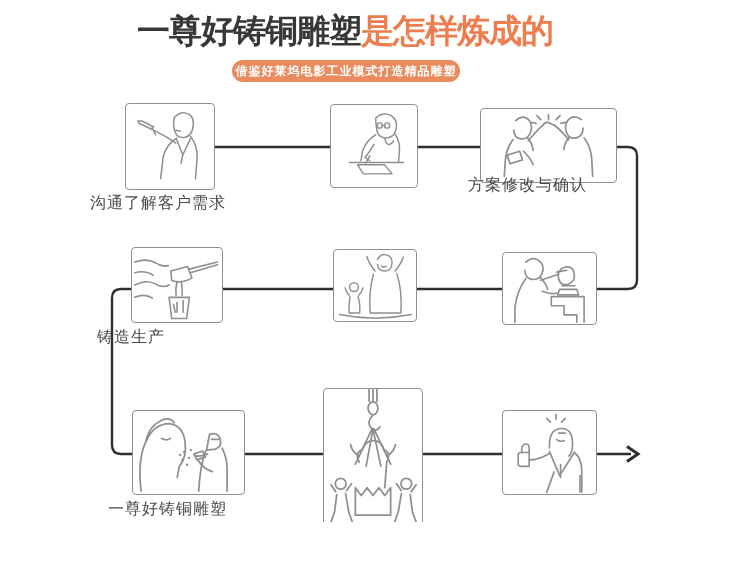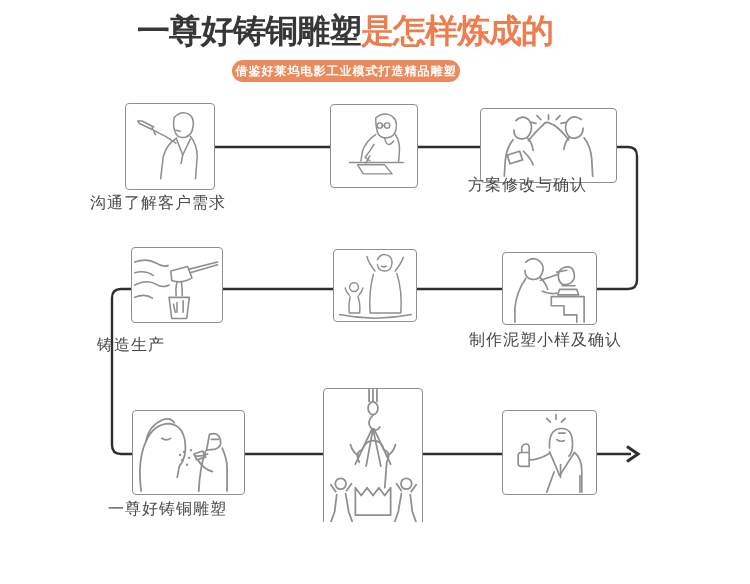--- a/index.html
+++ b/index.html
@@ -124,21 +124,21 @@
         <path d="M2,42 q14,-7 24,-1 q8,5 15,1"></path>
         <path d="M2,56 q12,-5 20,1"></path>
         <path d="M43,26 l19,-5 l5,13 q-11,7 -23,3 z"></path>
         <path d="M64,24 L96,16 M65,28 L96,19"></path>
         <path d="M50,38 q-2,9 -1,16 M55,38 q1,9 1,16"></path>
         <path d="M41,56 h23 l-3,24 h-17 z"></path>
         <path d="M50,62 v11 M57,60 v13 M46,64 l2,9"></path>
       </g>
     </svg>
   </div>
-  <div class="lbl" style="left:97px;top:338px">铸造生产</div>
+  <div class="lbl" style="left:97px;top:330px">铸造生产</div>
 
   <div class="box" style="left:333px;top:249px;width:84px;height:73px">
     <svg viewBox="0 0 100 88">
       <g class="sk" stroke-width="1.7">
         <path d="M53,12 q4,-8 11,-6 q8,2 7,11 q-1,9 -9,9 q-8,0 -9,-8"></path>
         <path d="M58,20 q3,2 6,0"></path>
         <path d="M50,26 Q42,16 40,8"></path>
         <path d="M75,26 Q83,16 85,9"></path>
         <path d="M48,30 Q42,52 44,78 L82,78 Q84,50 77,29"></path>
         <circle cx="24" cy="46" r="5.5"></circle>
@@ -158,21 +158,20 @@
         <path d="M24,28 Q14,42 12,60 L12,76"></path>
         <path d="M40,27 q6,6 8,13"></path>
         <path d="M40,30 Q52,26 60,23 M58,21 l11,-2"></path>
         <path d="M42,42 Q52,46 58,44"></path>
         <path d="M66,16 q9,-3 11,6 q2,9 -6,12 q-9,3 -11,-6 q-2,-9 6,-12"></path>
         <path d="M64,36 l14,0 M61,40 h19 l2,6 h-23 z"></path>
         <path d="M52,48 H88 M88,48 V76 M52,48 V58 H66 V68 H80 V76"></path>
       </g>
     </svg>
   </div>
-  <div class="lbl" style="left:469px;top:333px">制作泥塑小样及确认</div>
 
   <div class="box" style="left:132px;top:410px;width:113px;height:85px">
     <svg viewBox="0 0 113 85">
       <g class="sk" stroke-width="1.6">
         <path d="M8,82 Q4,50 13,31 Q21,13 37,13 Q51,15 53,32 Q55,47 47,57 L45,68"></path>
         <path d="M13,31 Q16,15 30,9 Q38,6 42,12"></path>
         <path d="M29,28 q5,3 9,0"></path>
         <circle class="skdot" cx="52" cy="42" r="1.2"></circle>
           <circle class="skdot" cx="57" cy="48" r="1.2"></circle>
         <circle class="skdot" cx="50" cy="50" r="1.2"></circle>

